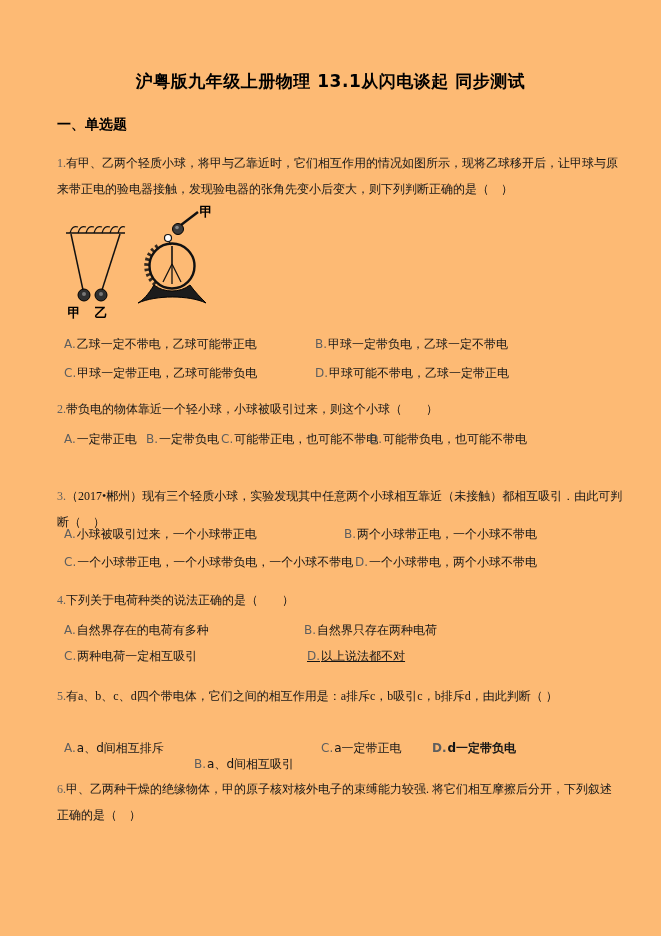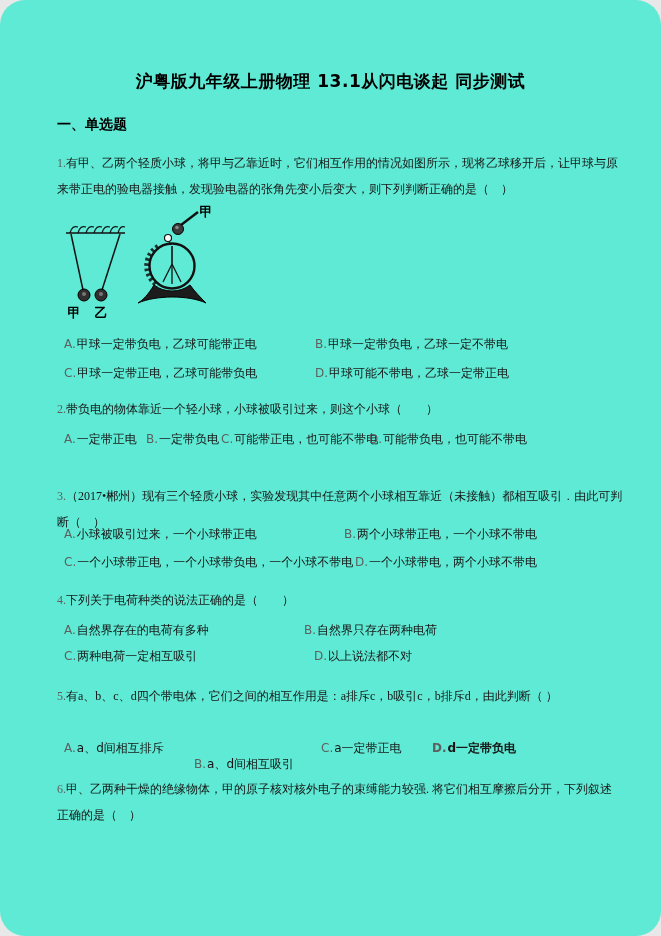--- a/index.html
+++ b/index.html
@@ -1,25 +1,24 @@
 <!DOCTYPE html>
 <html><head>
 <meta charset="utf-8">
 <style>
   html,body { margin:0; padding:0; background:#e8e8e8; }
   .page {
     position:relative;
     width:661px; height:936px;
     margin:0 auto;
-    background:#5eead4;
+    background:#fdba74;
     font-family:"DejaVu Sans","Liberation Sans",sans-serif;
     color:#111;
     font-size:12px;
     overflow:hidden;
-    border-radius:25px;
   }
   .abs { position:absolute; }
   .title {
     top:70px; left:0; width:661px;
     text-align:center;
     font-size:17px; font-weight:bold;
     letter-spacing:0.5px;
     color:#000;
   }
   .section {
@@ -91,42 +90,42 @@
       <g stroke-width="1.3">
         <line x1="114" y1="64" x2="105" y2="82"></line>
         <line x1="114" y1="64" x2="114" y2="84"></line>
         <line x1="114" y1="64" x2="123" y2="82"></line>
       </g>
 
       <path d="M96,85 C90,95 85,100 80,103 C98,95 131,95 148,103 C143,98 137,92 132,85 C122,93 106,93 96,85 Z" fill="#1c1c1c" stroke="#000" stroke-width="1"></path>
     </g>
   </svg>
 
-  <span class="abs opt" style="top:336px; left:64px;"><span class="okey">A.</span><span>甲球一定带负电，乙球可能带正电</span></span>
+  <span class="abs opt" style="top:336px; left:64px;"><span class="okey">A.</span><span>乙球一定不带电，乙球可能带正电</span></span>
   <span class="abs opt" style="top:336px; left:315px;"><span class="okey">B.</span><span>甲球一定带负电，乙球一定不带电</span></span>
   <span class="abs opt" style="top:365px; left:64px;"><span class="okey">C.</span><span>甲球一定带正电，乙球可能带负电</span></span>
   <span class="abs opt" style="top:365px; left:315px;"><span class="okey">D.</span><span>甲球可能不带电，乙球一定带正电</span></span>
 
   <div class="abs q" style="top:396px;"><span class="qnum">2.</span><span>带负电的物体靠近一个轻小球，小球被吸引过来，则这个小球（　　）</span></div>
   <span class="abs opt" style="top:431px; left:64px;"><span class="okey">A.</span><span>一定带正电</span></span>
   <span class="abs opt" style="top:431px; left:146px;"><span class="okey">B.</span><span>一定带负电</span></span>
   <span class="abs opt" style="top:431px; left:221px;"><span class="okey">C.</span><span>可能带正电，也可能不带电</span></span>
   <span class="abs opt" style="top:431px; left:369px;"><span class="okey">D.</span><span>可能带负电，也可能不带电</span></span>
 
   <div class="abs q" style="top:459px;margin-top:24px;"><span class="qnum">3.</span><span>（2017•郴州）现有三个轻质小球，实验发现其中任意两个小球相互靠近（未接触）都相互吸引．由此可判断（　）</span></div>
   <span class="abs opt" style="top:526px; left:64px;"><span class="okey">A.</span><span>小球被吸引过来，一个小球带正电</span></span>
   <span class="abs opt" style="top:526px; left:344px;"><span class="okey">B.</span><span>两个小球带正电，一个小球不带电</span></span>
   <span class="abs opt" style="top:554px; left:64px;"><span class="okey">C.</span><span>一个小球带正电，一个小球带负电，一个小球不带电</span></span>
   <span class="abs opt" style="top:554px; left:355px;"><span class="okey">D.</span><span>一个小球带电，两个小球不带电</span></span>
 
   <div class="abs q" style="top:587px;"><span class="qnum">4.</span><span>下列关于电荷种类的说法正确的是（　　）</span></div>
   <span class="abs opt" style="top:622px; left:64px;"><span class="okey">A.</span><span>自然界存在的电荷有多种</span></span>
   <span class="abs opt" style="top:622px; left:304px;"><span class="okey">B.</span><span>自然界只存在两种电荷</span></span>
   <span class="abs opt" style="top:648px; left:64px;"><span class="okey">C.</span><span>两种电荷一定相互吸引</span></span>
-  <span class="abs opt" style="top:648px; left:314px;"><span class="okey">D.</span><span>以上说法都不对</span></span>
+  <span class="abs opt" style="top:648px; left:307px;text-decoration:underline;"><span class="okey">D.</span><span>以上说法都不对</span></span>
 
   <div class="abs q" style="top:683px;"><span class="qnum">5.</span><span>有a、b、c、d四个带电体，它们之间的相互作用是：a排斥c，b吸引c，b排斥d，由此判断（ ）</span></div>
   <span class="abs opt" style="top:740px; left:64px;"><span class="okey">A.</span><span>a、d间相互排斥</span></span>
   <span class="abs opt" style="top:740px; left:194px;margin-top:16px;"><span class="okey">B.</span><span>a、d间相互吸引</span></span>
   <span class="abs opt" style="top:740px; left:321px;"><span class="okey">C.</span><span>a一定带正电</span></span>
   <span class="abs opt" style="top:740px; left:432px;font-weight:bold;"><span class="okey">D.</span><span>d一定带负电</span></span>
 
   <div class="abs q" style="top:776px;"><span class="qnum">6.</span><span>甲、乙两种干燥的绝缘物体，甲的原子核对核外电子的束缚能力较强. 将它们相互摩擦后分开，下列叙述正确的是（　）</span></div>
 
 </div>

